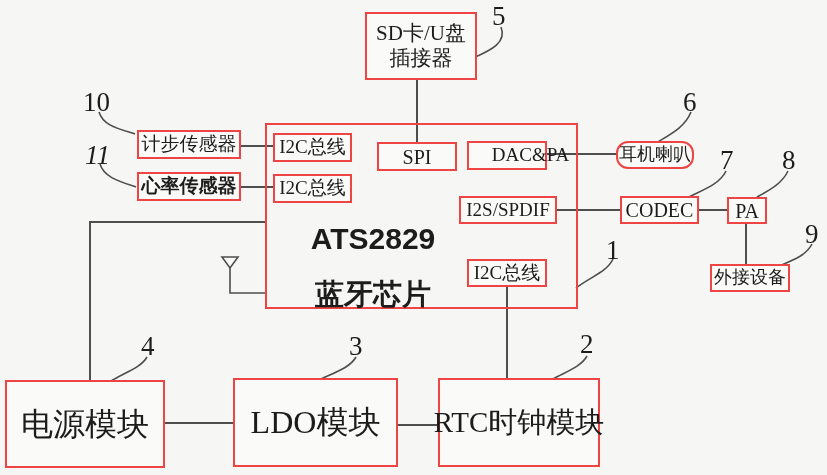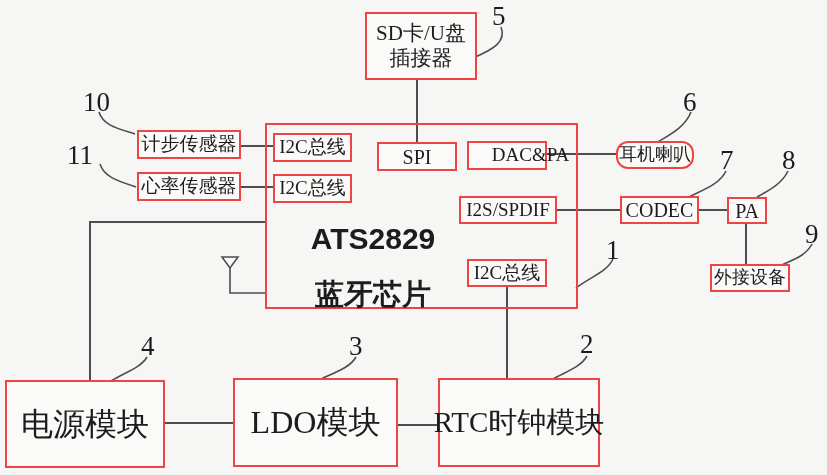--- a/index.html
+++ b/index.html
@@ -28,21 +28,21 @@
     position:absolute;
     font-size:27px;
     font-family:"Liberation Serif", serif;
     color:#1c1c1c;
   }
   svg.overlay{position:absolute;left:0;top:0;pointer-events:none;}
 
   
   #b-sd      {left:365px;top:12px;width:112px;height:68px;font-size:21px;flex-direction:column;}
   #b-step    {left:137px;top:130px;width:104px;height:29px;font-size:19px;}
-  #b-heart   {left:137px;top:172px;width:104px;height:29px;font-size:19px;}
+  #b-heart   {left:137px;top:172px;width:104px;height:29px;font-size:19px;font-weight:bold;}
   #b-chip    {left:265px;top:123px;width:313px;height:186px;background:transparent;}
   #b-i2c-top {left:273px;top:133px;width:79px;height:29px;font-size:19px;}
   #b-i2c-mid {left:273px;top:174px;width:79px;height:29px;font-size:19px;}
   #b-spi     {left:377px;top:142px;width:80px;height:29px;font-size:20px;}
   #b-dacpa   {left:467px;top:141px;width:80px;height:29px;font-size:19px;padding-left:47px;}
   #b-i2s     {left:459px;top:196px;width:98px;height:28px;font-size:19px;align-items:center;}
   #b-i2cb    {left:467px;top:259px;width:80px;height:28px;font-size:19px;}
   #b-ear     {left:616px;top:141px;width:78px;height:28px;font-size:18px;border-radius:12px;}
   #b-codec   {left:620px;top:196px;width:79px;height:28px;font-size:20px;}
   #b-pa      {left:727px;top:197px;width:40px;height:27px;font-size:20px;}
@@ -69,21 +69,21 @@
   #c-i2s-codec {left:556px;top:209px;width:64px;height:2px;}
   #c-codec-pa  {left:698px;top:209px;width:29px;height:2px;}
   #c-pa-ext    {left:745px;top:224px;width:2px;height:40px;}
   #c-i2c-rtc   {left:506px;top:287px;width:2px;height:91px;}
   #c-pwr-ldo   {left:165px;top:422px;width:68px;height:2px;}
   #c-ldo-rtc   {left:398px;top:424px;width:40px;height:2px;}
 
   
   #r5 {left:492px;top:1px;}
   #r10{left:83px;top:87px;}
-  #r11{left:67px;top:140px;}
+  #r11{left:85px;top:140px;font-style:italic;}
   #r6 {left:683px;top:87px;}
   #r7 {left:720px;top:145px;}
   #r8 {left:782px;top:145px;}
   #r9 {left:805px;top:219px;}
   #r1 {left:606px;top:235px;}
   #r2 {left:580px;top:329px;}
   #r3 {left:349px;top:331px;}
   #r4 {left:141px;top:331px;}
 </style>
 </head>

